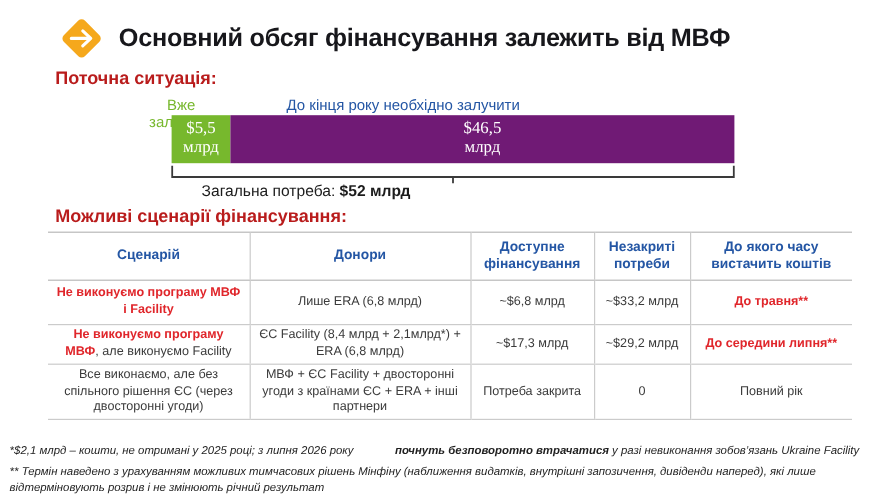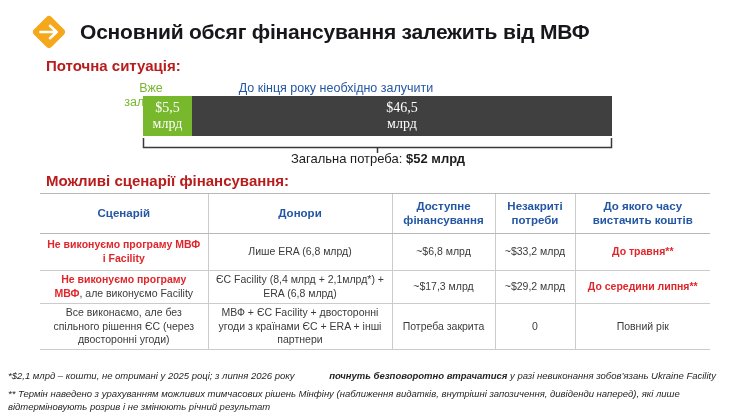--- a/index.html
+++ b/index.html
@@ -2,44 +2,44 @@
 <html lang="uk"><head>
 <meta charset="utf-8">
 <style>
   html,body { margin:0; padding:0; background:#fff; }
   .page {
     position:relative; width:740px; height:413px; background:#ffffff;
     font-family:"Liberation Sans", sans-serif; overflow:hidden; color:#1c1c1c;
   }
 
   
-  .title-row { position:absolute; left:28px; top:11px; display:flex; align-items:center; gap:10px; }
+  .title-row { position:absolute; left:47px; top:11px; display:flex; align-items:center; gap:10px; }
   .diamond-icon { width:42px; height:42px; flex:0 0 auto; }
   .slide-title { margin:0; font-size:21px; font-weight:800; color:#17171b; letter-spacing:-0.2px; white-space:nowrap; }
 
   
   .section-heading { position:absolute; font-size:15px; font-weight:800; color:#b91c1c; }
   .heading-current { left:46px; top:57px; }
   .heading-scenarios { left:46px; top:172px; }
 
   
   .bar-label { position:absolute; top:81px; font-size:12.5px; font-weight:500; text-align:center; }
   .label-raised { left:111px; width:80px; color:#77B82D; }
   .label-needed { left:216px; width:240px; color:#2456A4; }
 
   .bar-seg {
     position:absolute; top:96px; height:40px; color:#fff; font-size:14px; line-height:16px;
     display:flex; flex-direction:column; justify-content:center; align-items:center; text-align:center;font-family:Liberation Serif, serif;
   }
   .seg-green { left:143px; width:49px; background:#77B82D; }
-  .seg-blue  { left:192px; width:420px; background:#404040; }
+  .seg-blue  { left:192px; width:420px; background:#701a75; }
 
   .bracket-svg { position:absolute; left:142px; top:138px; }
 
-  .total-line { position:absolute; left:168px; top:151px; width:420px; text-align:center; font-size:13px; color:#1c1c1c; }
+  .total-line { position:absolute; left:168px; top:151px; width:420px; font-size:13px; color:#1c1c1c; }
   .total-line b { font-weight:800; }
 
   
   .scn-table {
     position:absolute; left:40px; top:193px; width:670px;
     border-collapse:collapse; table-layout:fixed; font-size:10.5px; color:#3b3b3b;
   }
   .scn-table th {
     color:#2456A4; font-weight:800; font-size:11.5px; line-height:1.2;
     border-top:1px solid #b8b8b8; border-bottom:1px solid #b8b8b8;

